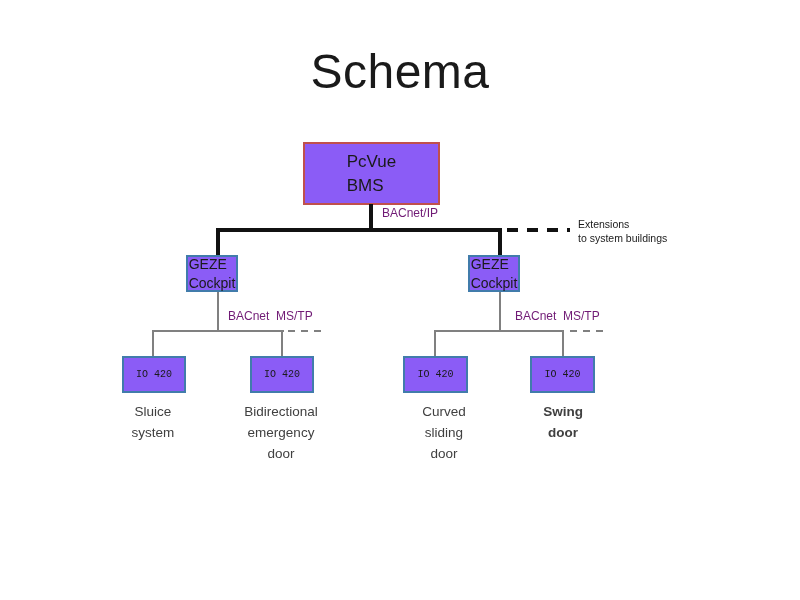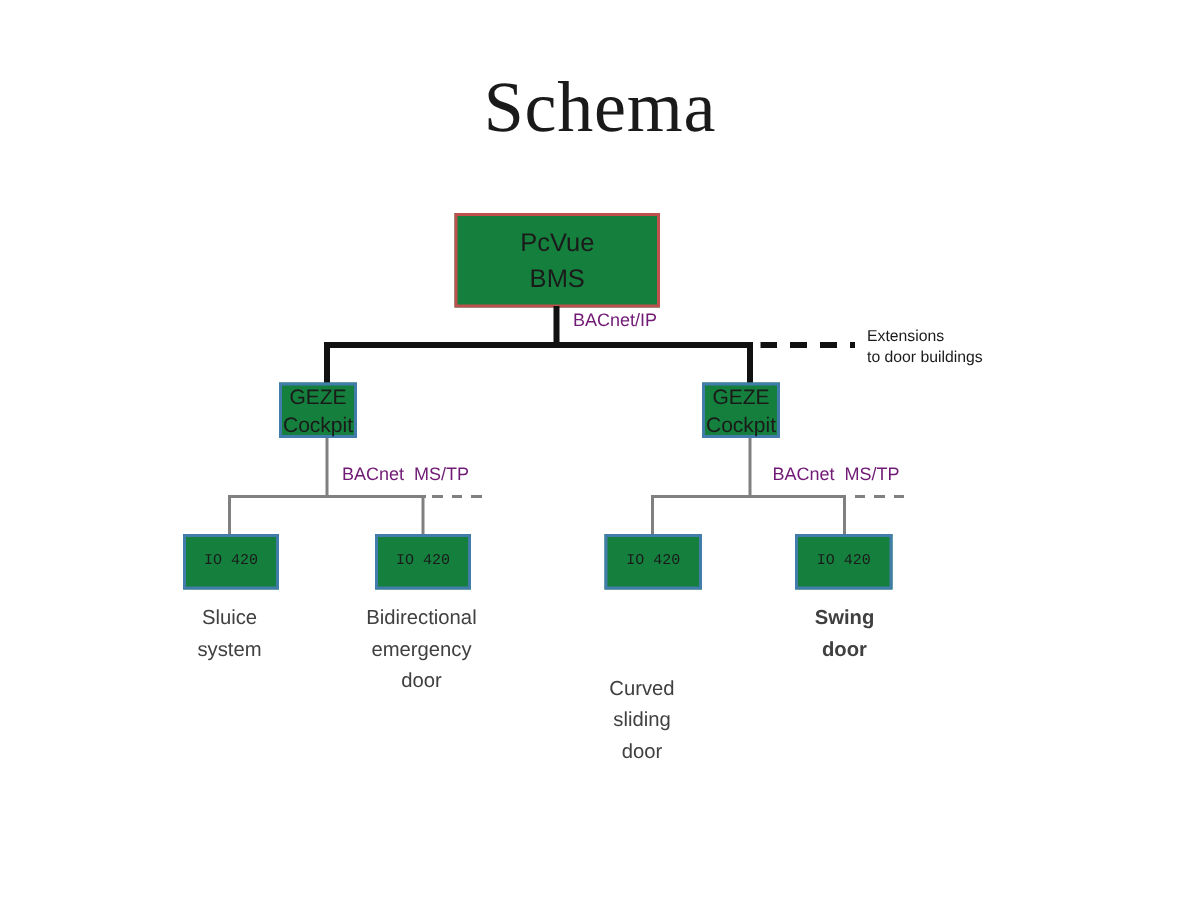--- a/index.html
+++ b/index.html
@@ -19,30 +19,29 @@
   .title {
     position: absolute;
     left: 0;
     top: 44px;
     width: 800px;
     text-align: center;
     font-size: 48px;
     font-weight: 400;
     letter-spacing: 0.5px;
     color: #1a1a1a;
-    font-family: Liberation Serif, serif;
   }
   .box {
     position: absolute;
     box-sizing: border-box;
-    background: #15803d;
+    background: #8b5cf6;
     display: flex;
     align-items: center;
     justify-content: center;
-    text-align: center;
+    text-align: left;
     white-space: pre-line;
   }
   .root-box {
     left: 303px; top: 142px; width: 137px; height: 63px;
     border: 2px solid var(--accent-red, #c0504d);
     font-size: 17px;
     line-height: 1.4;
   }
   .ctrl-box {
     width: 52px; height: 37px;
@@ -110,21 +109,21 @@
   </div>
 
   <div class="line" style="left:369px; top:204px; width:4px; height:28px;"></div>
   <div class="line" style="left:216px; top:228px; width:286px; height:4px;"></div>
   <div class="line" style="left:216px; top:228px; width:4px; height:29px;"></div>
   <div class="line" style="left:498px; top:228px; width:4px; height:29px;"></div>
   <div class="dash-black" style="left:507px; top:228px; width:63px;"></div>
 
   <div class="small-label" style="left:382px; top:206px;">BACnet/IP</div>
   <div class="ext-label" style="left:578px; top:218px;">Extensions
-to door buildings</div>
+to system buildings</div>
 
   <div class="box ctrl-box" style="left:186px; top:255px;">
     <span>GEZE
 Cockpit</span>
   </div>
   <div class="box ctrl-box" style="left:468px; top:255px;">
     <span>GEZE
 Cockpit</span>
   </div>
 
@@ -153,19 +152,19 @@
   </div>
   <div class="box io-box" style="left:530px; top:356px; width:65px;">
     <span>IO 420</span>
   </div>
 
   <div class="device-label" style="left:113px; width:80px;">Sluice
 system</div>
   <div class="device-label" style="left:221px; width:120px;">Bidirectional
 emergency
 door</div>
-  <div class="device-label" style="left:388px; width:80px;margin-top:47px;">Curved
+  <div class="device-label" style="left:404px; width:80px;">Curved
 sliding
 door</div>
   <div class="device-label" style="left:523px; width:80px;font-weight:bold;">Swing
 door</div>
 
 </div>
 
 </body></html>

